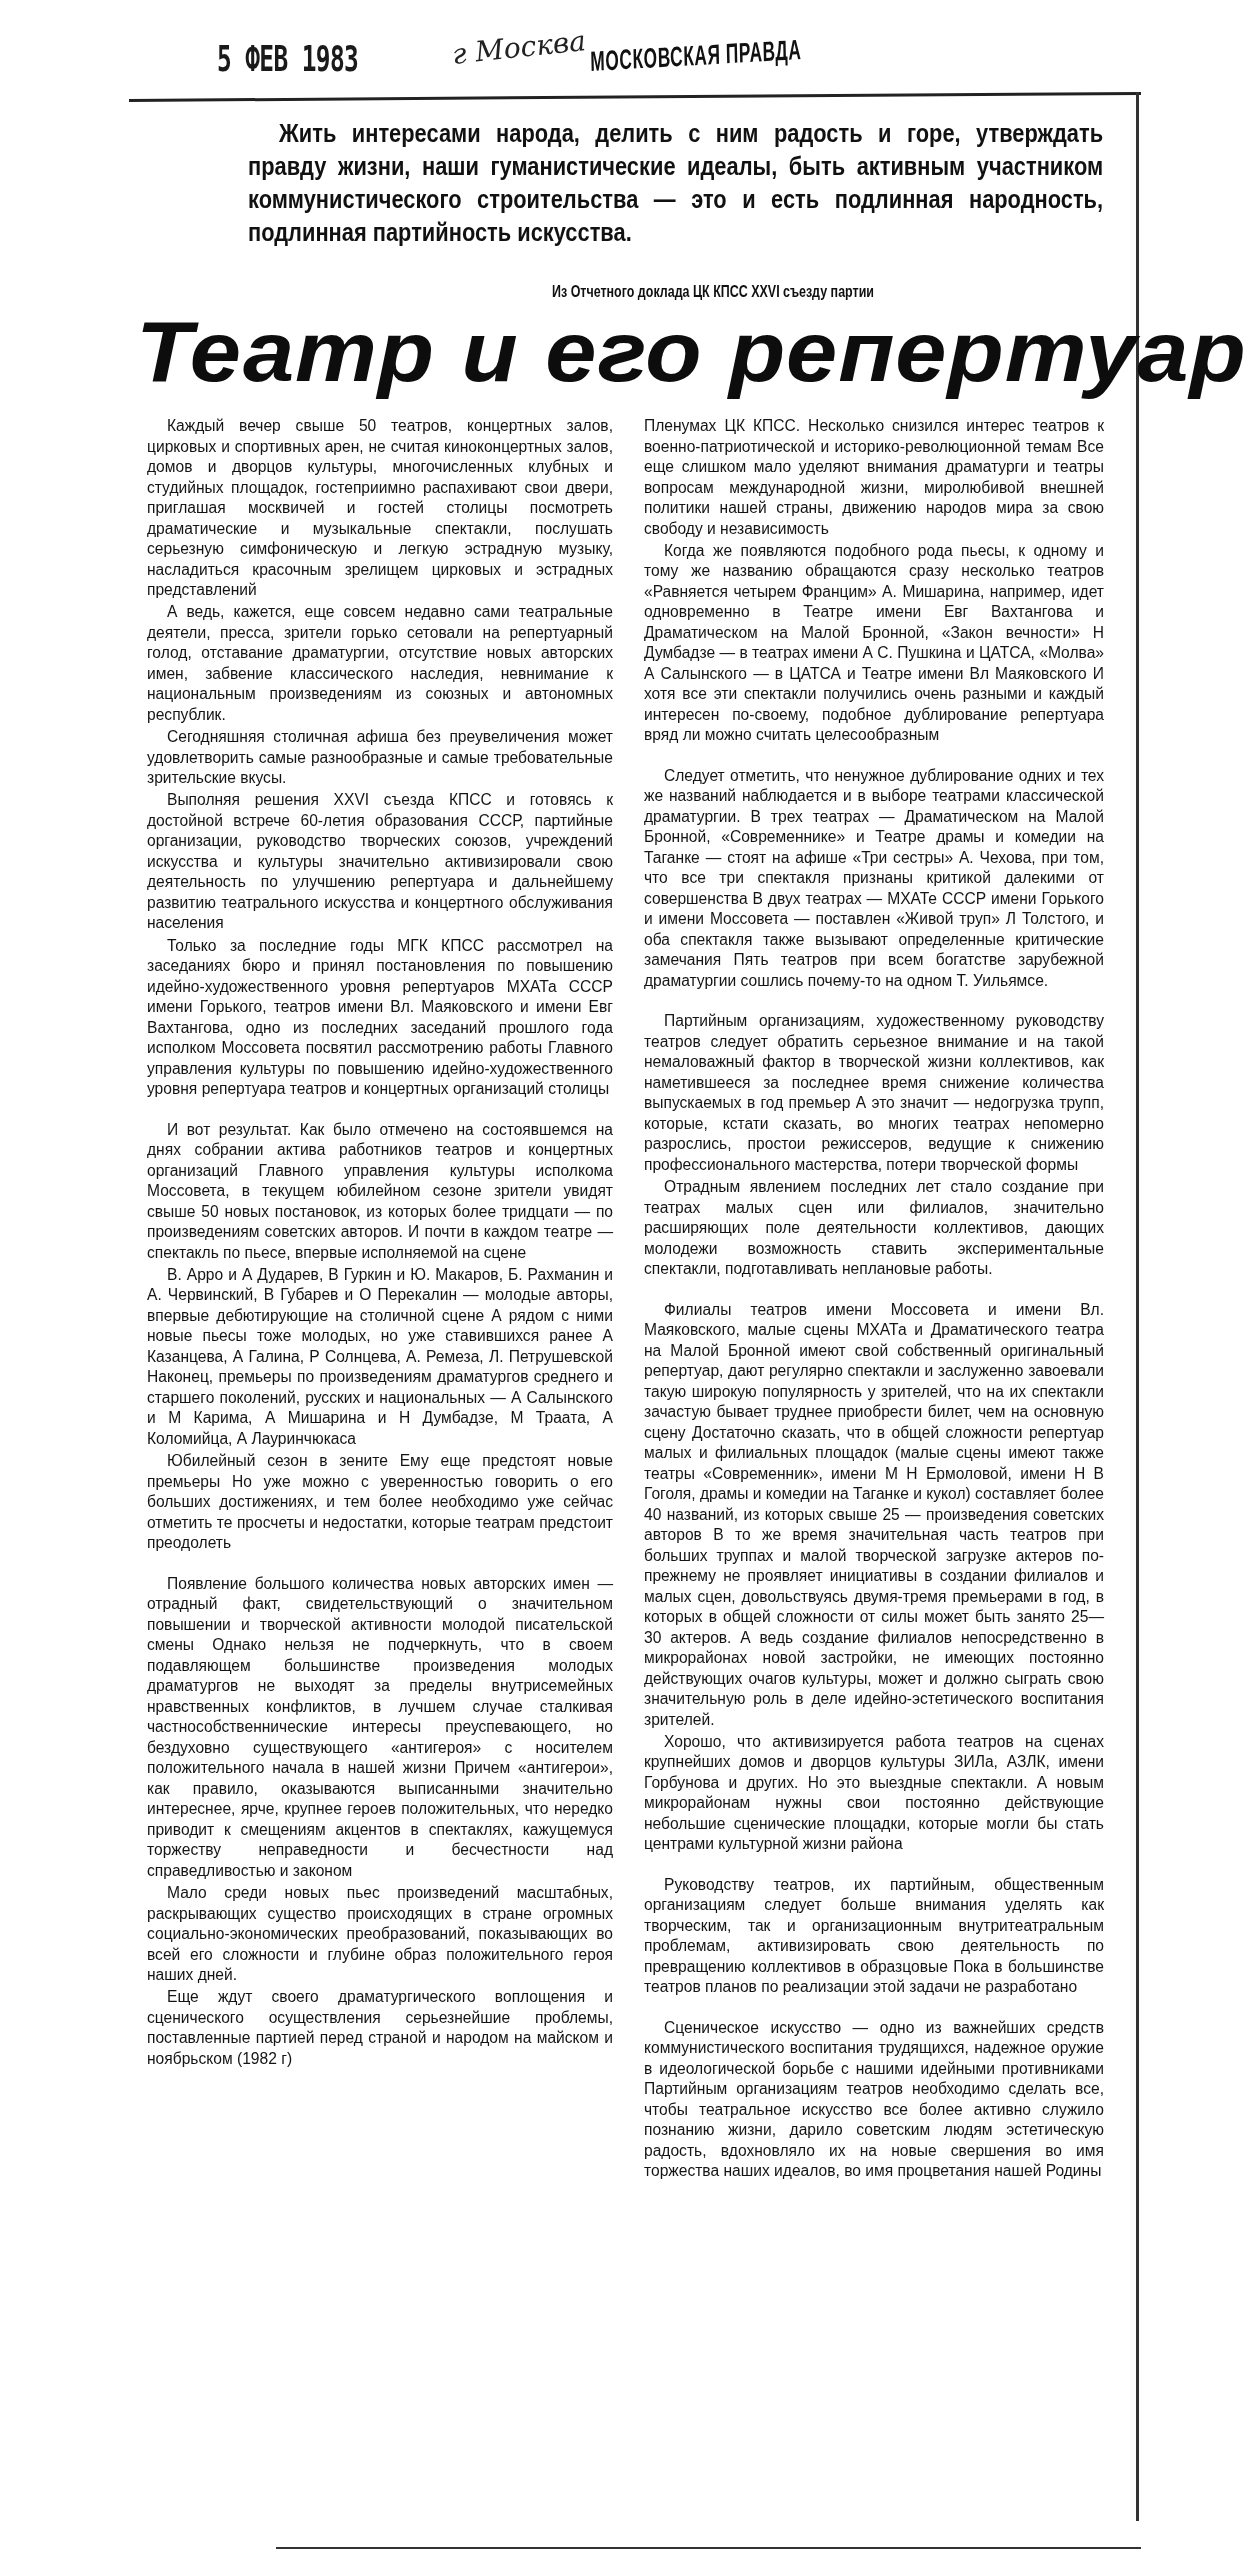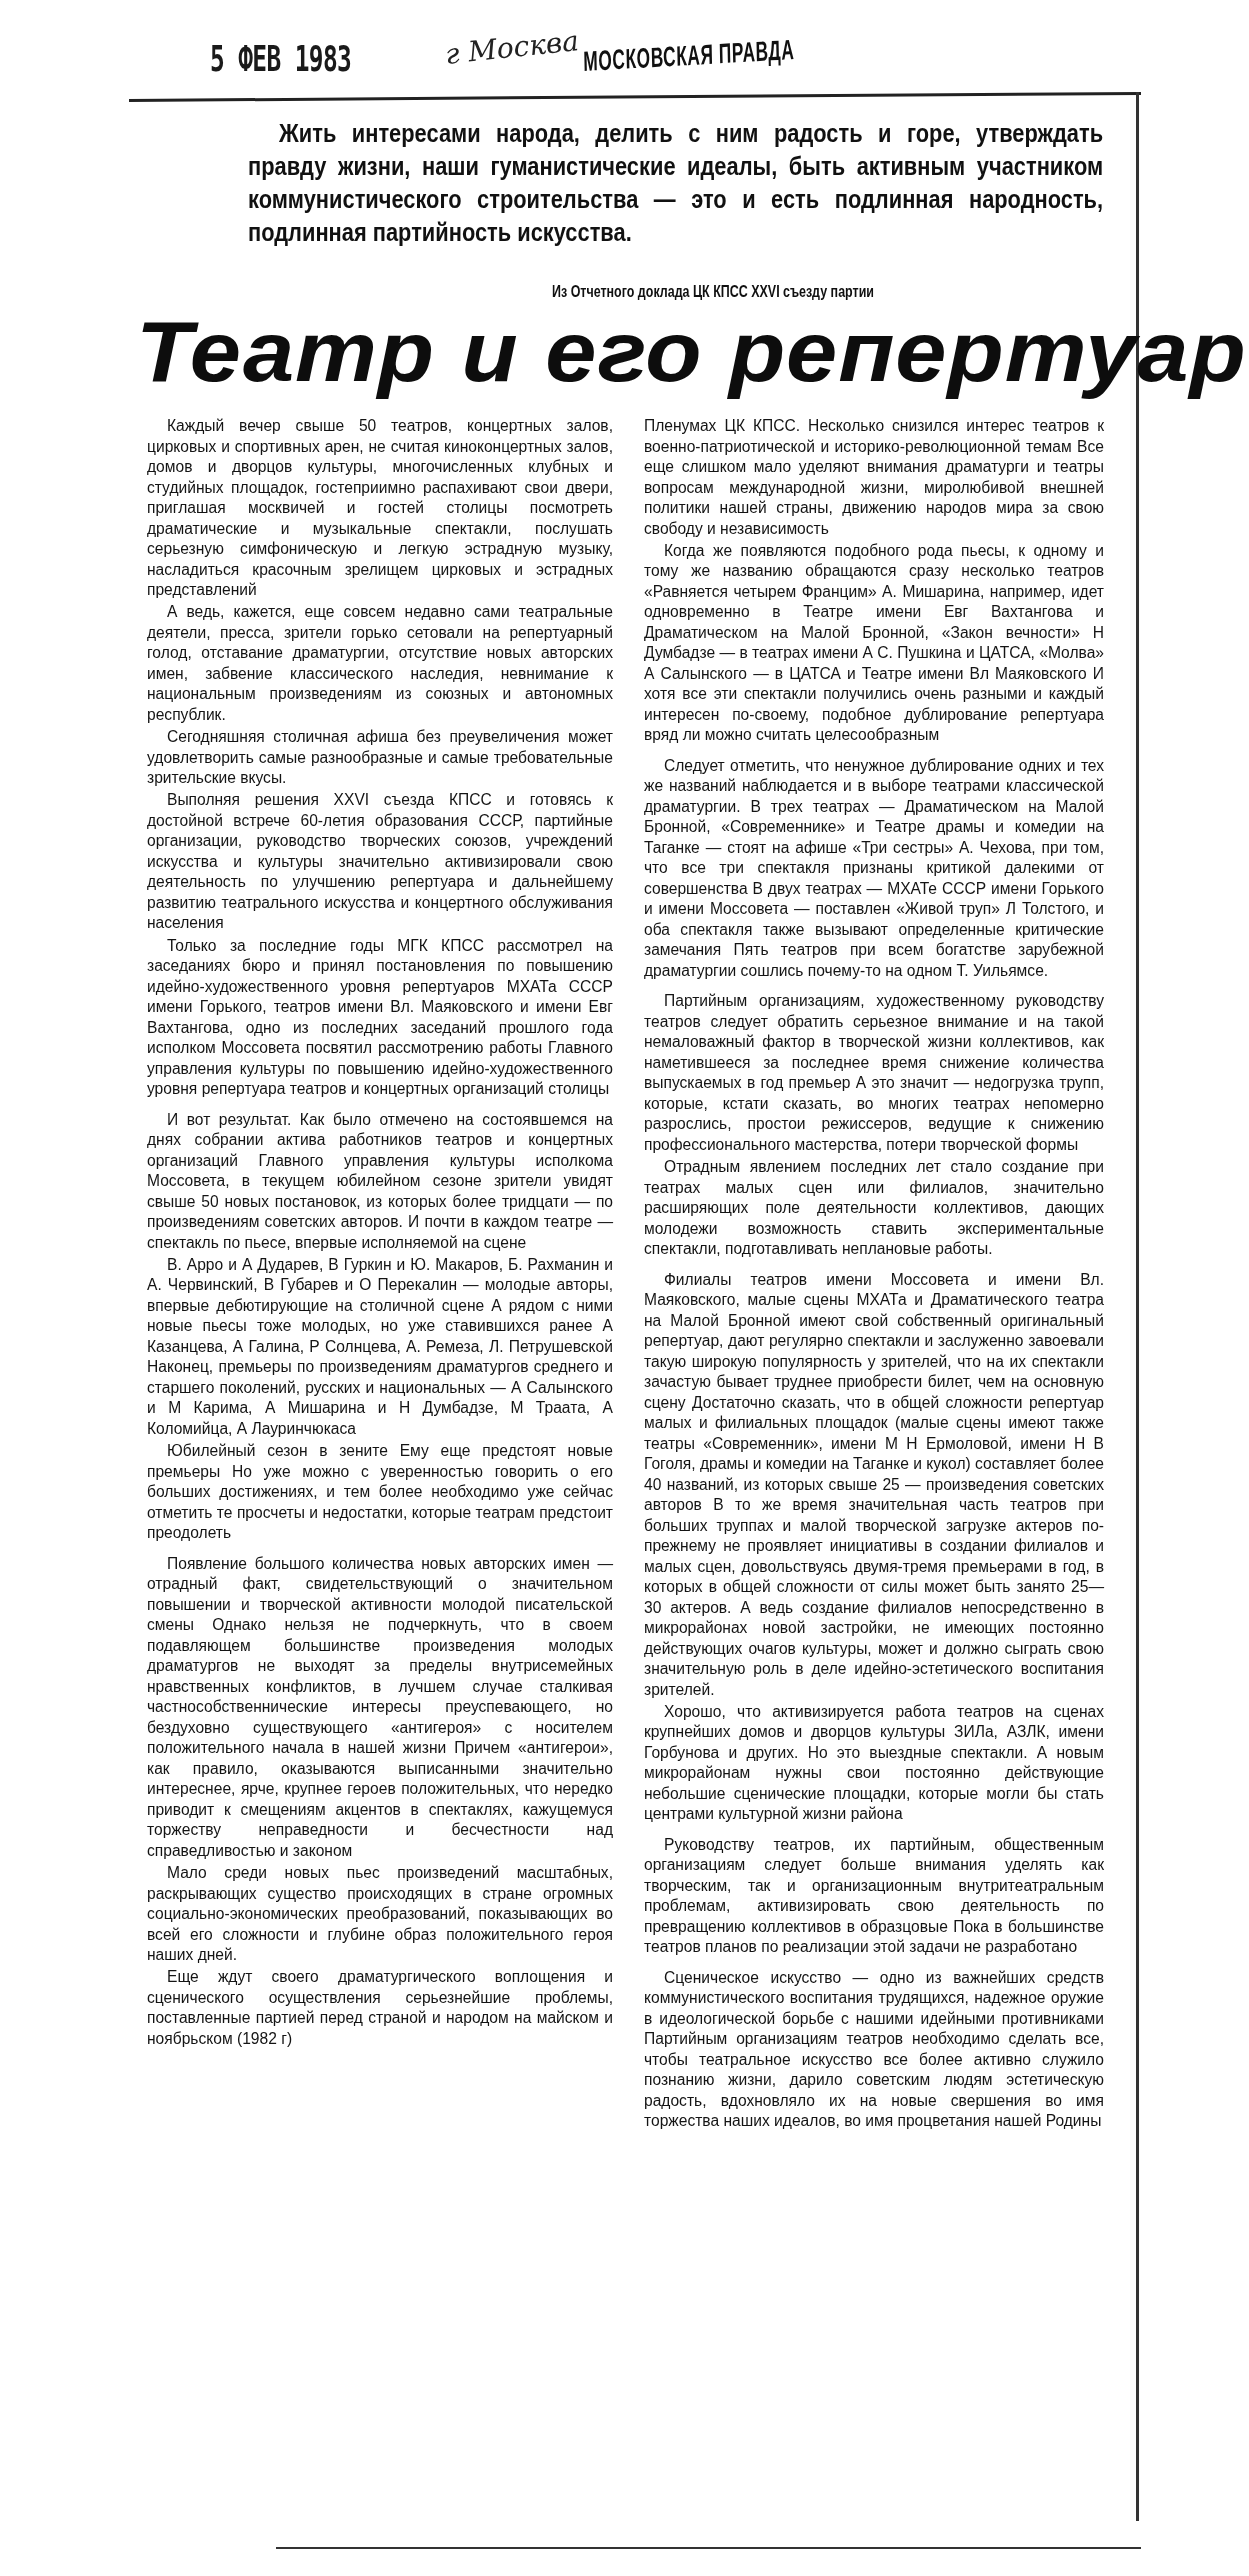--- a/index.html
+++ b/index.html
@@ -1,20 +1,20 @@
 <!DOCTYPE html>
 <html style="font-size:14.7px"><head>
 <meta charset="utf-8">
 <style>
   html, body { margin: 0; padding: 0; background: #ffffff; }
   body {
     width: 1249px; height: 2576px; position: relative; overflow: hidden;
     font-family: "Liberation Sans", "DejaVu Sans", sans-serif; color: #111;
   }
-  .masthead { position: absolute; left: 210px; top: 33px; height: 64px; width: 644px; }
+  .masthead { position: absolute; left: 217px; top: 33px; height: 64px; width: 644px; }
   .stamp-date {
     position: absolute; left: 0; top: 5.5px;
     font-family: "DejaVu Sans Mono", monospace; font-size: 35px; letter-spacing: -0.9px;
     transform: scaleX(0.7); transform-origin: left top; font-weight: bold; color: #1a1a1a;
   }
   .handwritten-city {
     position: absolute; left: 235px; top: -1.8px; font-family: "DejaVu Serif", serif;
     font-style: italic; font-size: 28px; transform: rotate(-6deg); color: #222;
   }
   .paper-name {
@@ -47,21 +47,21 @@
     font-size: 86px; letter-spacing: 0.9px; line-height: 92px; color: #0d0d0d; white-space: nowrap;
     transform: scaleX(1.07); transform-origin: left top;
   }
   .col {
     position: absolute; top: 416px; font-weight: normal; font-size: 15.6px; line-height: 20.5px;
     text-align: justify; color: #141414;
   }
   .col-left { left: 147px; width: 466px; }
   .col-right { left: 644px; width: 460px; }
   .col p { margin: 0 0 1.8px 0; text-indent: 20px; }
-  .col p.gap { margin-top: 10px; }
+  .col p.gap { margin-top: 20px; }
   .clip-rule-bottom {
     position: absolute; left: 276px; top: 2547px; width: 865px; height: 1.8px; background: #333;
   }
 </style>
 </head>
 <body>
 
 <div class="masthead">
   <span class="stamp-date">5 ФЕВ 1983</span>
   <span class="handwritten-city">г Москва</span>

